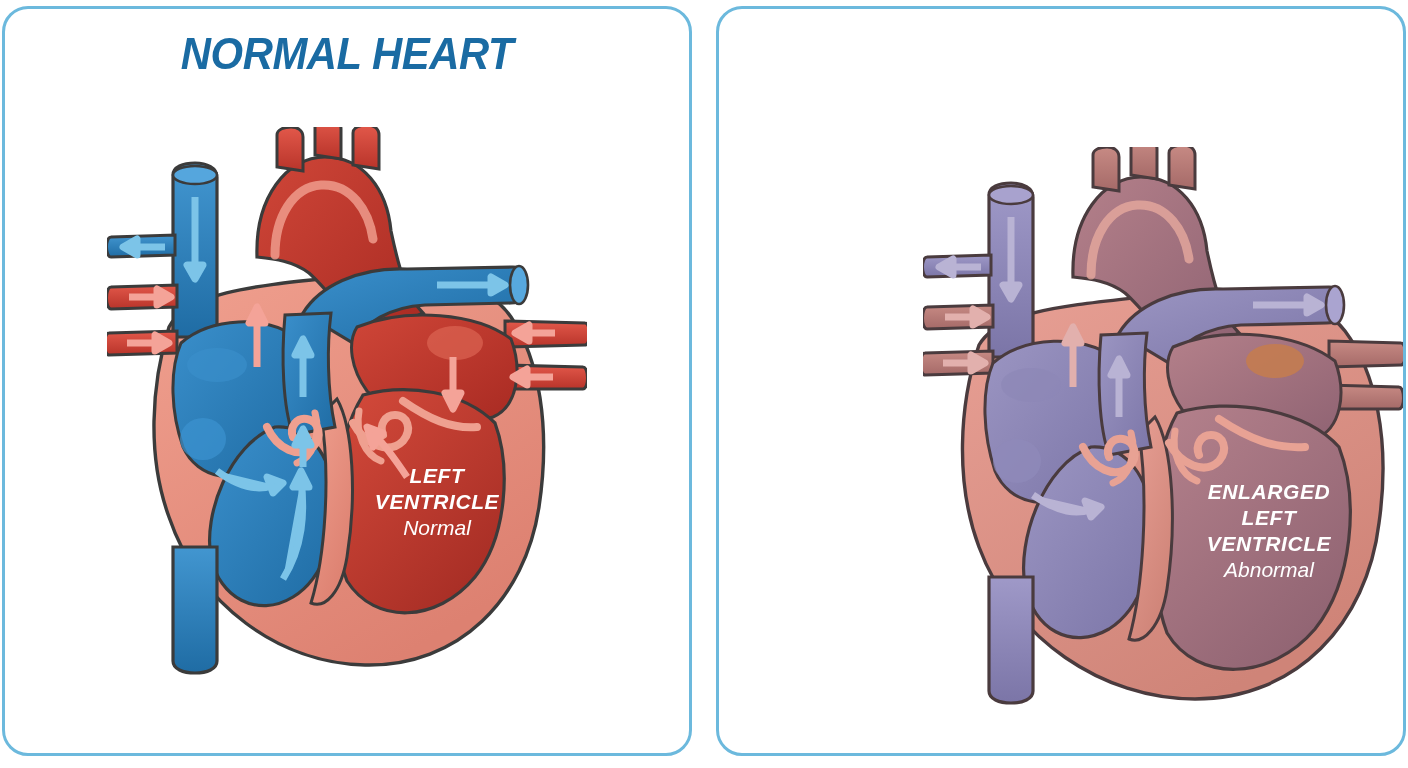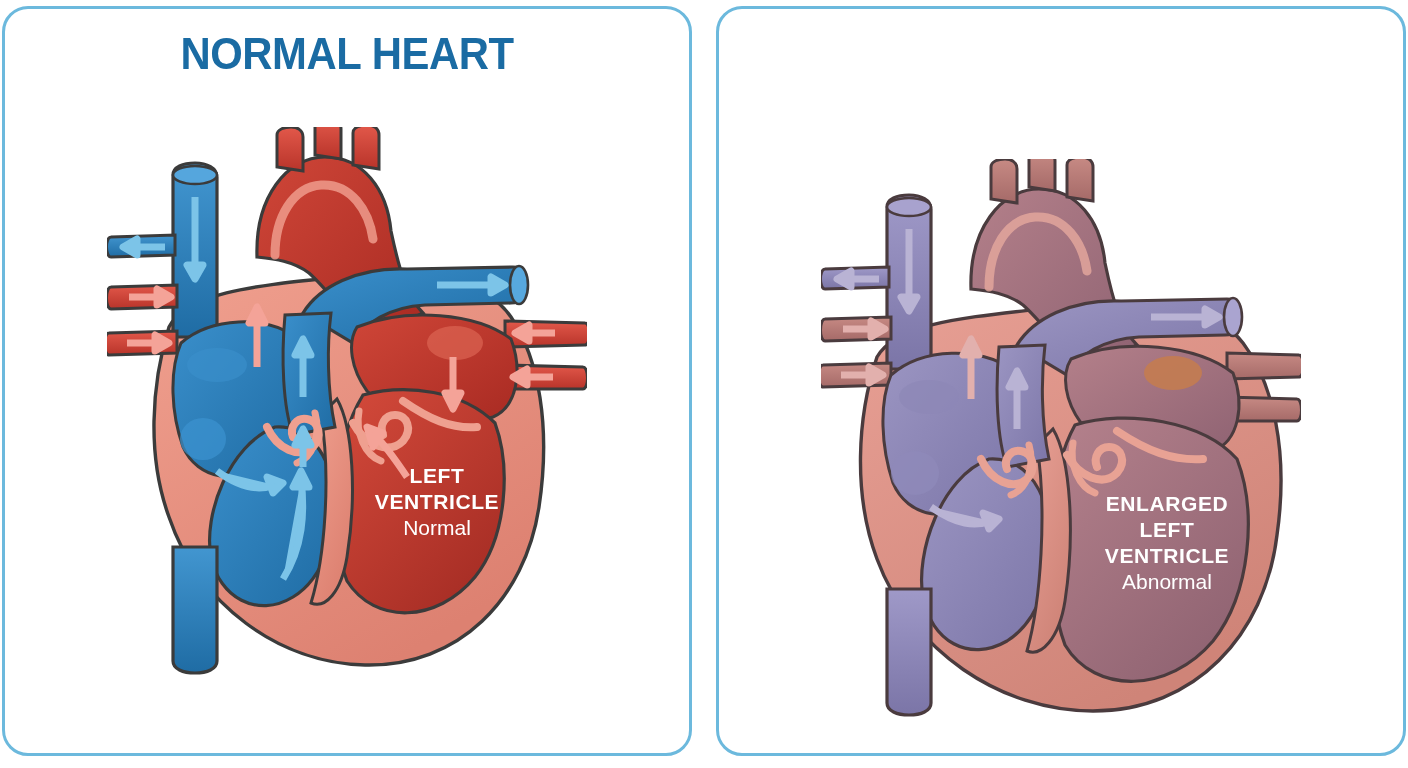--- a/index.html
+++ b/index.html
@@ -19,20 +19,21 @@
   }
   .panel{
     position:relative;
     flex:1 1 0;
     margin:6px 0 12px 0;
     background:#ffffff;
     border:3px solid #6cb9dd;
     border-radius:26px;
     box-sizing:border-box;
     overflow:hidden;
+    font-style:italic;
   }
   .panel.left{margin-left:2px;}
   .panel.right{margin-right:2px;}
   .title-block{
     position:absolute;
     left:0;right:0;top:22px;
     text-align:center;
     pointer-events:none;
   }
   .title{
@@ -204,21 +205,21 @@
           <text class="vlabel bold" x="330" y="382">VENTRICLE</text>
           <text class="vlabel reg" x="330" y="408">Normal</text>
         </g>
       </svg>
     </div>
   </div>
 
   <div class="panel right">
 
 
-    <div class="heart-wrap" style="top:150px;">
+    <div class="heart-wrap" style="top:138px;justify-content:flex-end;">
       <svg class="heart-svg" width="480" height="560" viewBox="0 0 480 560">
         <defs>
           <linearGradient id="dRed" x1="0" y1="0" x2="1" y2="1">
             <stop offset="0%" stop-color="#b4808a"></stop>
               <stop offset="100%" stop-color="#8e6272"></stop>
           </linearGradient>
           <linearGradient id="dRedLV" x1="0.1" y1="0" x2="0.9" y2="1">
             <stop offset="0%" stop-color="#b3808b"></stop>
               <stop offset="100%" stop-color="#8d6170"></stop>
           </linearGradient>

